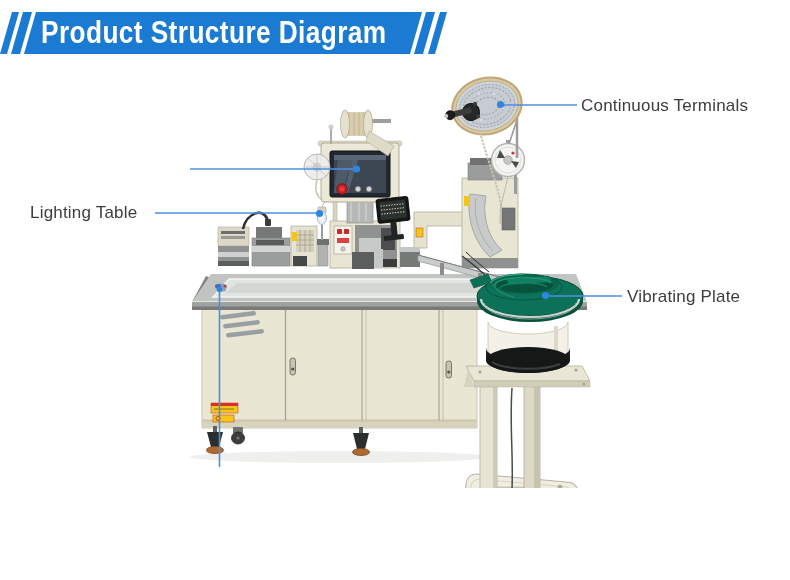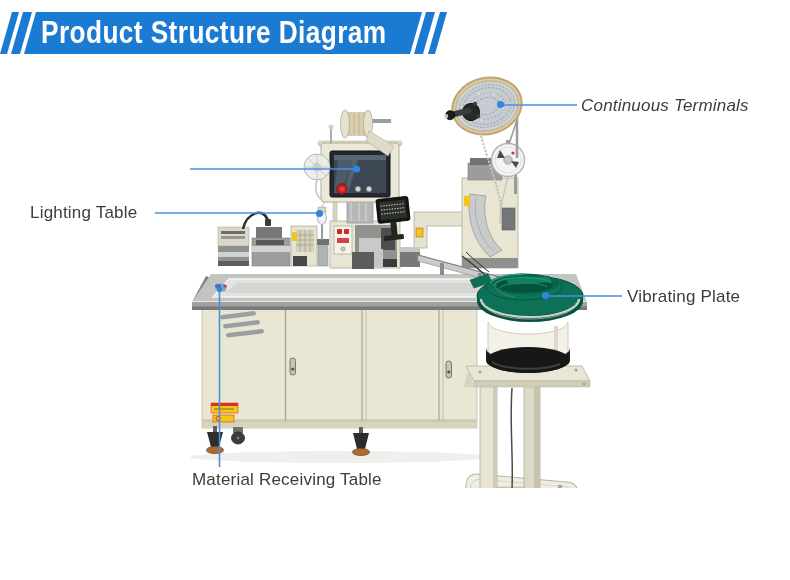--- a/index.html
+++ b/index.html
@@ -17,21 +17,21 @@
   .b-s1{left:2px;width:7px;}
   .b-s2{left:13px;width:9px;}
   .b-s3{left:416px;width:9px;}
   .b-s4{left:430px;width:7px;}
   .banner-title{position:absolute;left:37px;top:50%;transform:translateY(-52%) scaleX(.82);
     transform-origin:left center;font-weight:bold;font-size:32px;line-height:1;color:#fff;
     letter-spacing:.5px;white-space:nowrap;}
   
   .label{position:absolute;font-size:17px;line-height:19px;color:var(--label-gray);
     letter-spacing:.2px;white-space:nowrap;}
-  .lbl-ct{left:581px;top:96px;font-style:italic;}
+  .lbl-ct{left:581px;top:96px;}
   .lbl-ts{left:73px;top:160px;}
   .lbl-ll{left:30px;top:203px;}
   .lbl-vp{left:627px;top:287px;}
   .lbl-mrt{left:192px;top:470px;}
   .co-line{stroke:var(--callout-blue);stroke-width:1.6;}
   .co-dot{fill:var(--dot-blue);}
 </style>
 </head>
 <body>
 
@@ -339,14 +339,13 @@
     <div class="bnr b-s2"></div>
     <div class="bnr b-main"></div>
     <div class="bnr b-s3"></div>
     <div class="bnr b-s4"></div>
     <div class="banner-title">Product Structure Diagram</div>
   </div>
 
   <div class="label lbl-ct">Continuous Terminals</div>
   <div class="label lbl-ll">Lighting Table</div>
   <div class="label lbl-vp">Vibrating Plate</div>
-  <div class="label lbl-mrt">Material Receiving Table</div>
 </div>
 
 </body></html>

